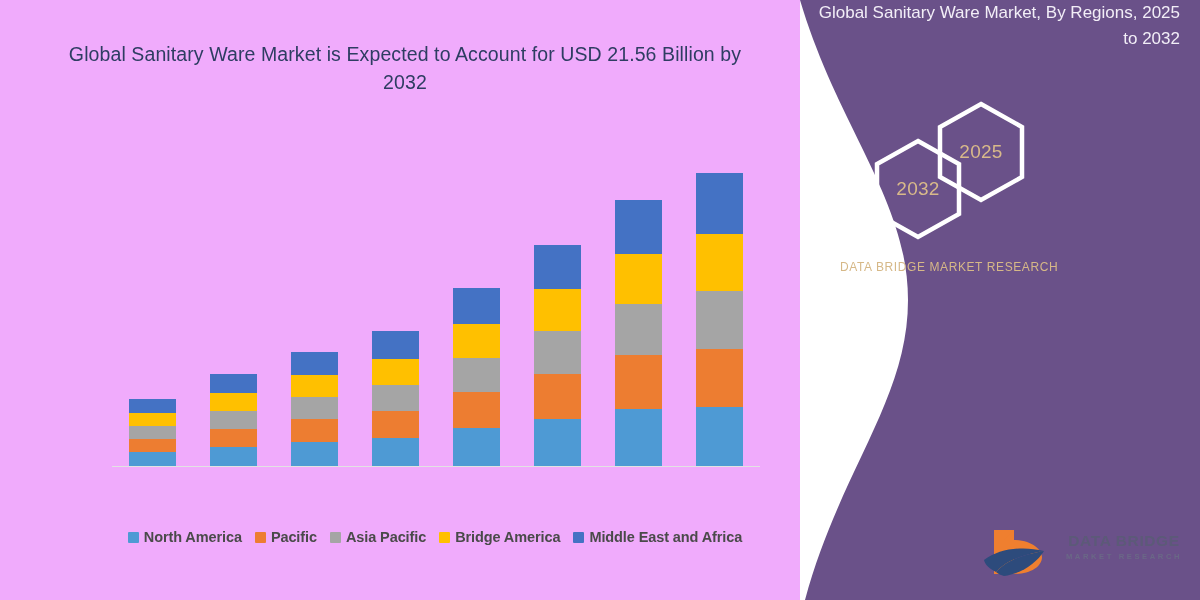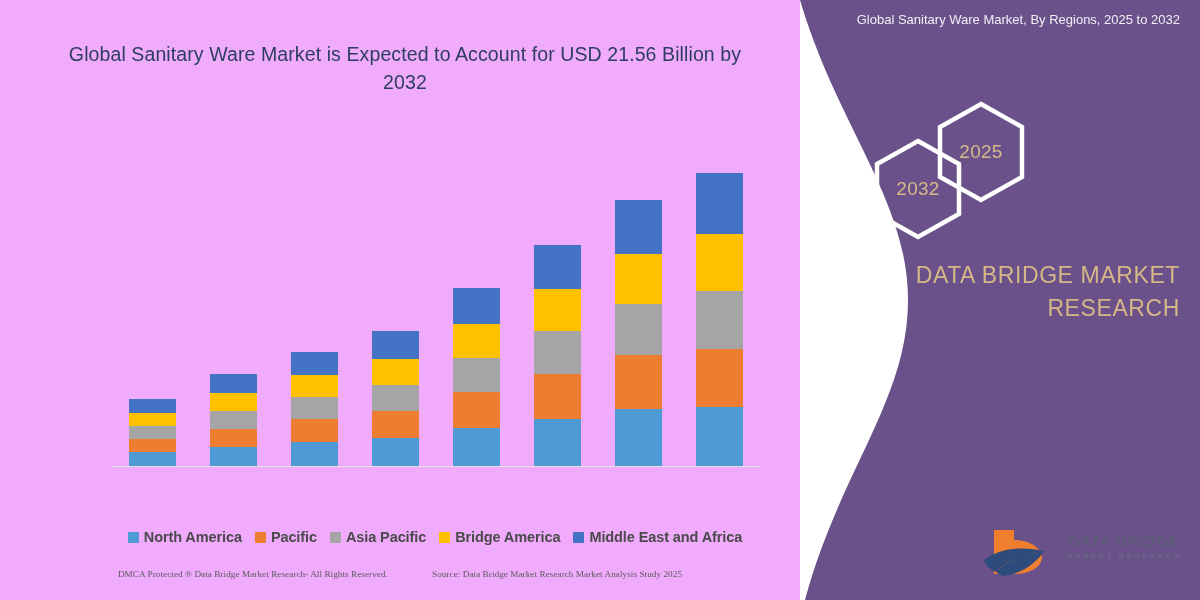--- a/index.html
+++ b/index.html
@@ -115,24 +115,24 @@
     width: 420px; height: 600px;
     overflow: hidden;
   }
   #brand-shape {
     position: absolute;
     inset: 0;
     width: 420px; height: 600px;
   }
   #brand-title {
     position: absolute;
-    left: 28px; top: 10px;
+    left: 28px; top: 0;
     width: 372px;
     text-align: right;
-    font-size: 13px;
+    font-size: 17px;
     line-height: 1.5;
     color: #f2eef7;
     font-weight: 400;
   }
   .hex {
     position: absolute;
     width: 92px; height: 104px;
     display: flex;
     align-items: center;
     justify-content: center;
@@ -144,22 +144,22 @@
     color: #d8b98a;
     letter-spacing: .3px;
   }
   #hex-2032 { left: 92px; top: 137px; }
   #hex-2025 { left: 155px; top: 100px; }
 
   #brand-name {
     position: absolute;
     left: 60px; top: 259px;
     width: 340px;
-    text-align: right;
-    font-size: 23px;
+    text-align: left;
+    font-size: 12px;
     line-height: 1.45;
     color: #d6b887;
     letter-spacing: .6px;
   }
 
   
   #brand-logo {
     position: absolute;
     left: 200px; top: 524px;
     width: 210px; height: 58px;
@@ -288,24 +288,20 @@
         <div class="legend-item">
           <span class="legend-swatch" style="background: rgb(255, 192, 0);"></span>
           <span class="legend-text">Bridge America</span>
         </div>
         <div class="legend-item">
           <span class="legend-swatch" style="background: rgb(68, 114, 196);"></span>
           <span class="legend-text">Middle East and Africa</span>
         </div>
       </div>
 
-    <div id="footer">
-      <span>DMCA Protected ® Data Bridge Market Research- All Rights Reserved.</span>
-      <span>Source: Data Bridge Market Research  Market Analysis Study 2025</span>
-    </div>
   </div>
 
   <div id="brand-panel">
 
     <svg id="brand-shape" viewBox="0 0 420 600" preserveAspectRatio="none">
       <path id="brand-shape-path" d="M 20 0 L 420 0 L 420 600 L 25 600 C 60 470 128 400 128 300 C 128 200 58 128 20 0 Z" fill="#6a5189"></path>
     </svg>
 
     <div id="brand-title">Global Sanitary Ware Market, By Regions, 2025 to 2032</div>
 

